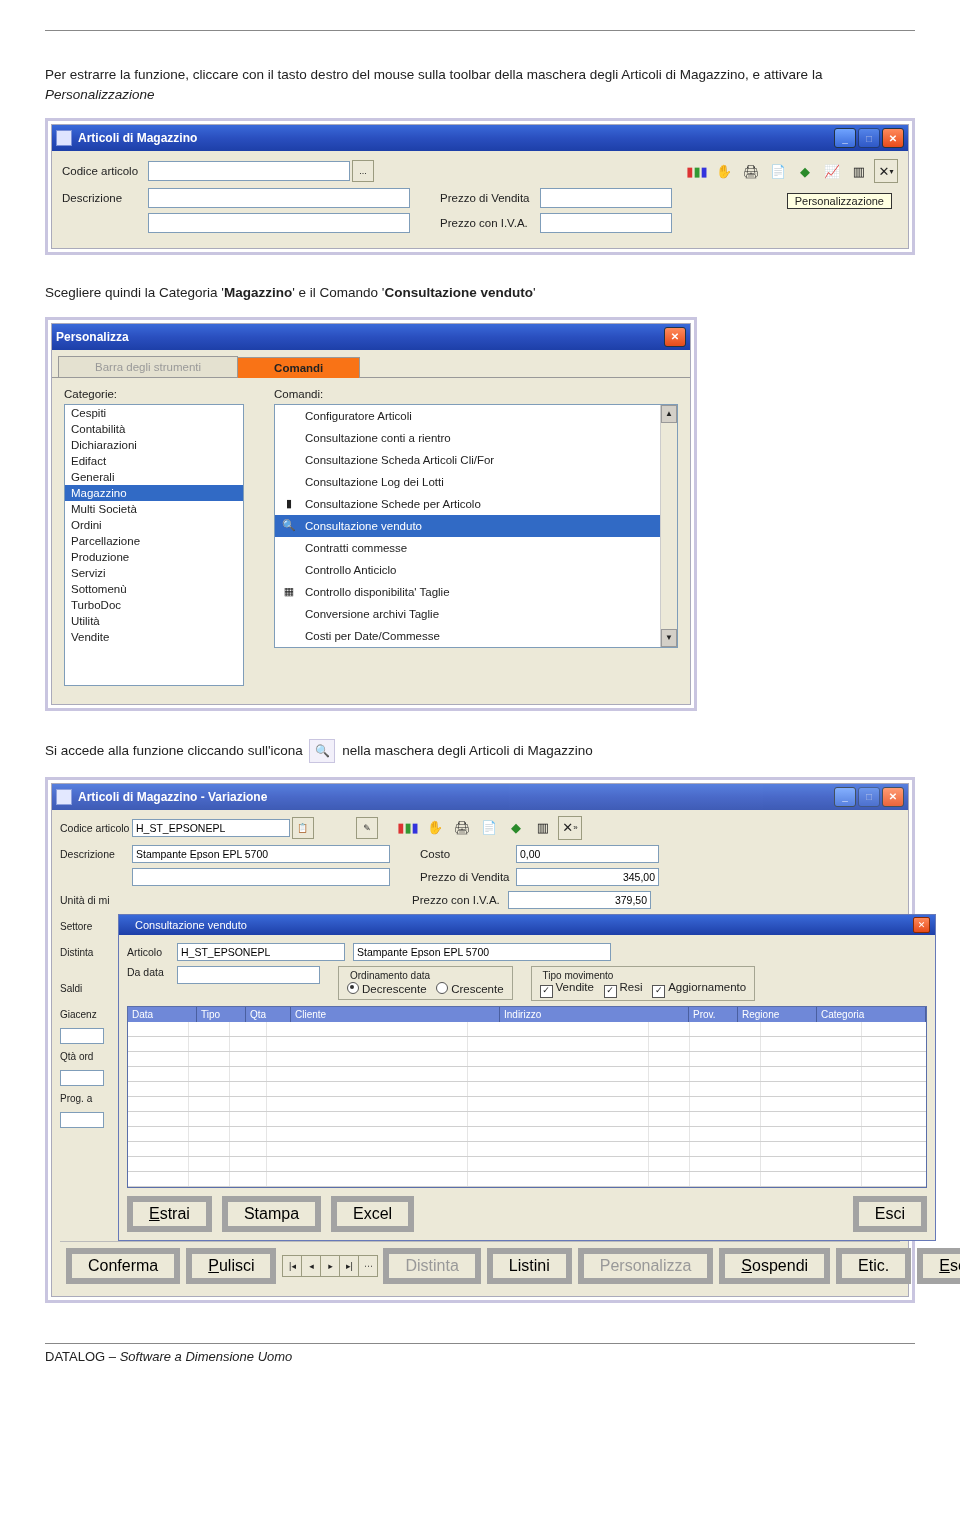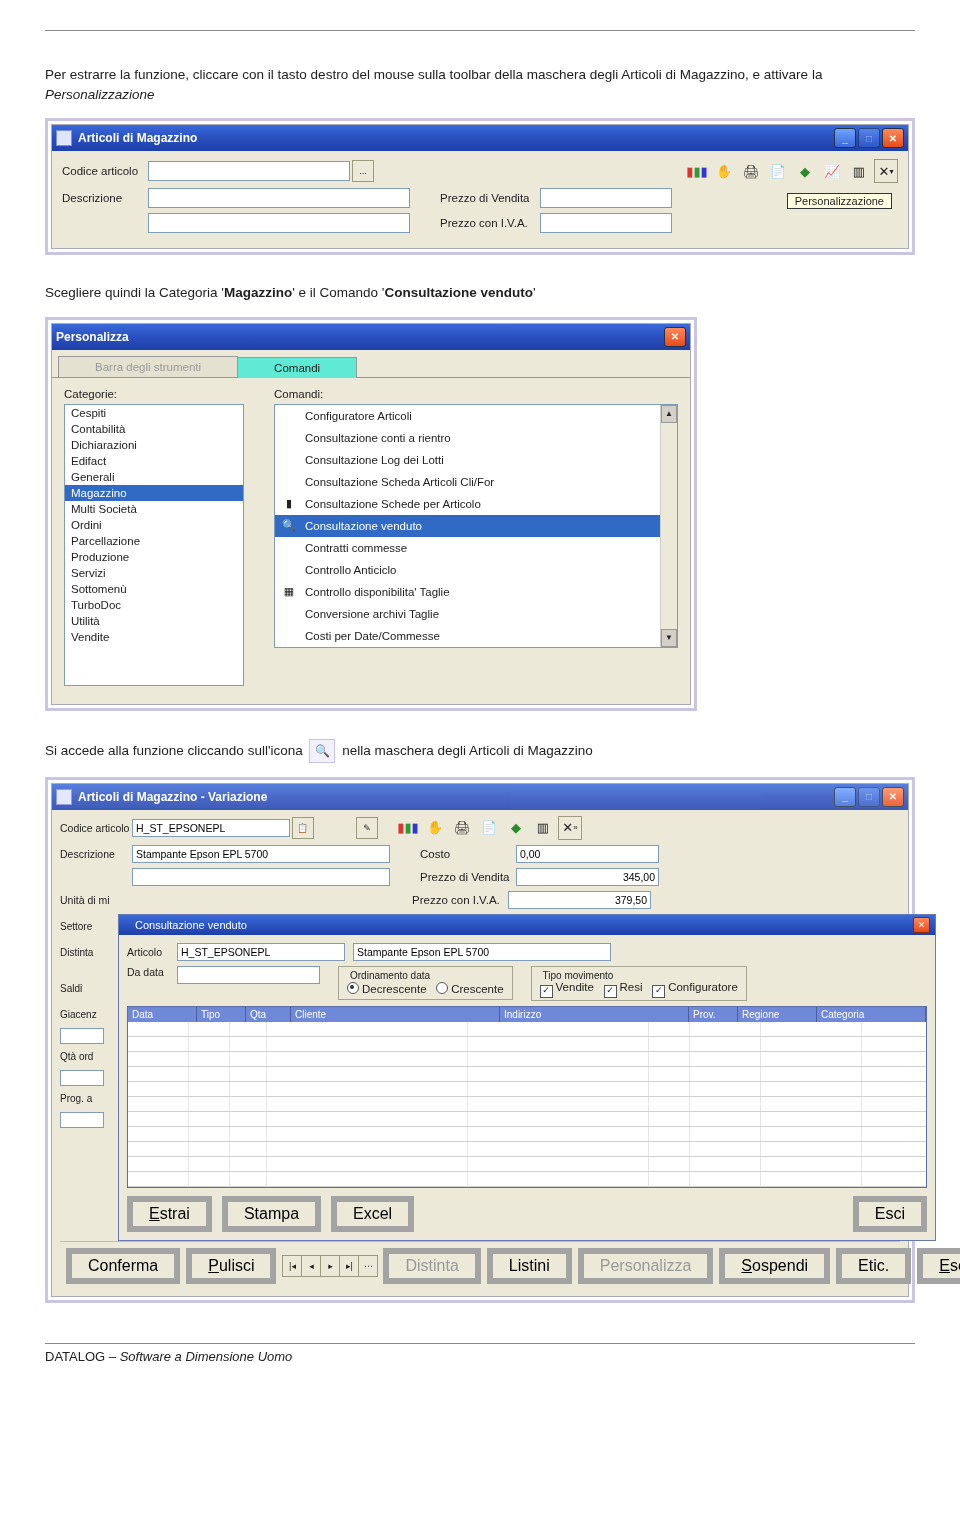--- a/index.html
+++ b/index.html
@@ -23,21 +23,21 @@
   .sqbtn{width:20px;height:20px;border:1px solid #9b9b7f;background:#ece9d8;margin-left:2px;font-size:9px;display:flex;align-items:center;justify-content:center}
   .toolbar{display:flex;gap:3px;margin-left:auto;align-items:center}
   .tico{width:22px;height:22px;border:1px solid transparent;display:flex;align-items:center;justify-content:center;font-size:13px}
   .tico.box{border:1px solid #9b9b7f;background:#ece9d8}
   .tooltip{position:relative;background:#ffffe1;border:1px solid #333;font-size:11px;padding:1px 7px;margin-left:auto;width:fit-content}
   
   .dialog{font-size:11.5px}
   .tabstrip{display:flex;background:#ece9d8;padding:6px 6px 0 6px;gap:0}
   .tab{padding:4px 36px;border:1px solid #999;border-bottom:none;background:#ece9d8;font-size:11.5px;margin-right:-1px}
   .tab.inactive{color:#999;background:#e4e1d0}
-  .tab.active{background:#5eead4;font-weight:normal;position:relative;top:1px;z-index:2}
+  .tab.active{background:#f97316;font-weight:bold;position:relative;top:1px;z-index:2}
   .tabbody{background:#ece9d8;padding:10px 12px 18px 12px;border-top:1px solid #999}
   .twocol{display:flex;gap:30px}
   .listbox{background:#fff;border:1px solid #7f9db9;font-size:11.5px}
   .listbox .li{padding:2px 6px}
   .listbox .li.sel{background:#316ac5;color:#fff}
   .scrollcol{width:16px;background:#ece9d8;border-left:1px solid #ccc;display:flex;flex-direction:column}
   .scrollcol .ar{height:16px;background:#d4d0c8;border:1px solid #999;font-size:8px;display:flex;align-items:center;justify-content:center}
   .scrollcol .fill{flex:1}
   .cmdrow{display:flex;align-items:center;padding:3px 6px;gap:8px}
   .cmdrow.sel{background:#316ac5;color:#fff}
@@ -168,25 +168,25 @@
                   <div class="cmdrow">
                     <span class="cmdico"></span>
                     <span>Configuratore Articoli</span>
                   </div>
                   <div class="cmdrow">
                     <span class="cmdico"></span>
                     <span>Consultazione conti a rientro</span>
                   </div>
                   <div class="cmdrow">
                     <span class="cmdico"></span>
+                    <span>Consultazione Scheda Articoli Cli/For</span>
+                  </div>
+                  <div class="cmdrow">
+                    <span class="cmdico"></span>
                     <span>Consultazione Log dei Lotti</span>
-                  </div>
-                  <div class="cmdrow">
-                    <span class="cmdico"></span>
-                    <span>Consultazione Scheda Articoli Cli/For</span>
                   </div>
                   <div class="cmdrow">
                     <span class="cmdico">▮</span>
                     <span>Consultazione Schede per Articolo</span>
                   </div>
                   <div class="cmdrow sel">
                     <span class="cmdico">🔍</span>
                     <span>Consultazione venduto</span>
                   </div>
                   <div class="cmdrow">
@@ -306,21 +306,21 @@
                 <input class="inp" style="flex: 0 0 80px;">
                 <div class="fieldset" style="margin-left:18px">
                   <span class="leg">Ordinamento data</span><br>
                   <span class="radio on"></span><span>Decrescente</span>
                   &nbsp;&nbsp;<span class="radio"></span><span>Crescente</span>
                 </div>
                 <div class="fieldset" style="margin-left:18px">
                   <span class="leg">Tipo movimento</span><br>
                   <span class="ck">✓</span><span>Vendite</span>
                   &nbsp;&nbsp;<span class="ck">✓</span><span>Resi</span>
-                  &nbsp;&nbsp;<span class="ck">✓</span><span>Configuratore</span>
+                  &nbsp;&nbsp;<span class="ck">✓</span><span>Aggiornamento</span>
                 </div>
               </div>
               <div class="grid">
                 <div class="ghead" id="ghead">
                     <div style="width: 60px;">Data</div>
                     <div style="width: 40px;">Tipo</div>
                     <div style="width: 36px;">Qta</div>
                     <div style="width: 200px;">Cliente</div>
                     <div style="width: 180px;">Indirizzo</div>
                     <div style="width: 40px;">Prov.</div>

